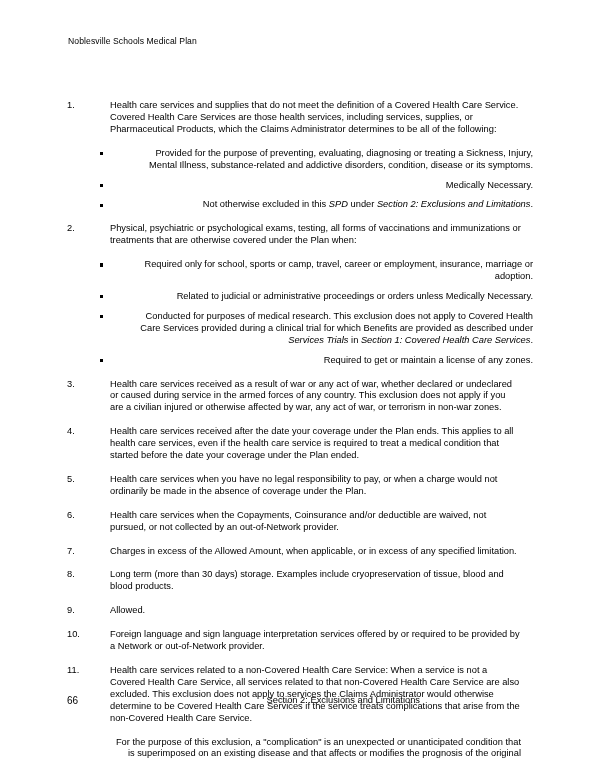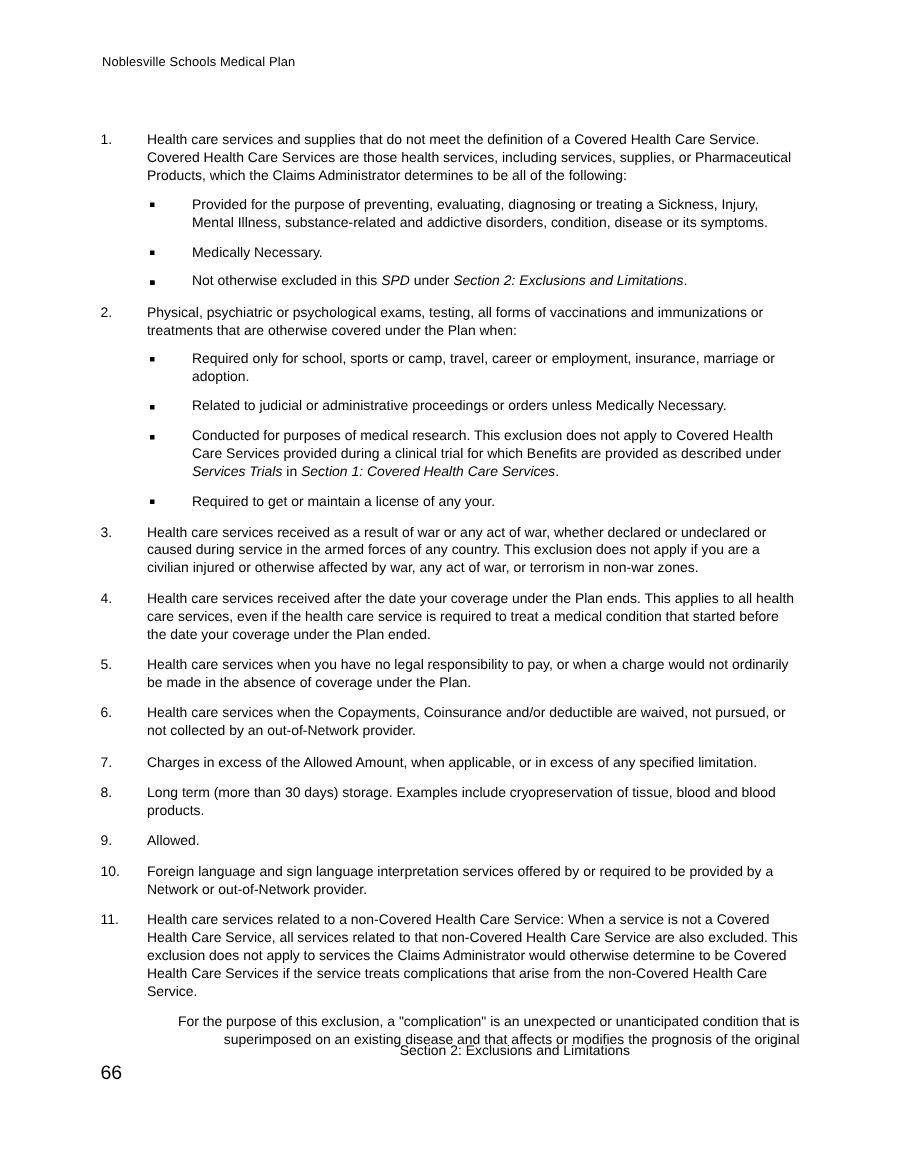--- a/index.html
+++ b/index.html
@@ -64,31 +64,32 @@
   ol.exclusions > li > .num {
     position: absolute;
     left: 0;
     top: 0;
     width: 22px;
     text-align: left;
     font-size: 9.3px;
     line-height: 11.9px;
   }
   .item-body p {
-    margin: 0;
+    margin: 12px;
   }
   .item-body p + p {
     margin-top: 8.5px;
     text-align: right;
   }
 
   ul.subs {
     list-style: none;
     margin: 7px 0 4px 0;
     padding: 0;
+    text-align: right;
   }
   ul.subs > li {
     position: relative;
     padding-left: 30px;
     margin-bottom: 8px;
     font-size: 9.3px;
     line-height: 11.9px;
   }
   ul.subs > li:last-child {
     margin-bottom: 2px;
@@ -107,22 +108,22 @@
   .footer {
     position: absolute;
     left: 67px;
     right: 67px;
     bottom: 67px;
     height: 14px;
   }
   .footer .pg {
     position: absolute;
     left: 0;
-    top: 12px;
-    font-size: 13px;
+    top: 0;
+    font-size: 10px;
   }
   .footer .sec {
     position: absolute;
     right: 0;
     top: 0;
     font-size: 9.3px;
   }
 </style>
 </head>
 <body>
@@ -147,21 +148,21 @@
           </div>
         </li>
         <li>
           <span class="num">2.</span>
           <div class="item-body">
             <p>Physical, psychiatric or psychological exams, testing, all forms of vaccinations and immunizations or treatments that are otherwise covered under the Plan when:</p>
             <ul class="subs">
               <li><span class="sq"></span><span>Required only for school, sports or camp, travel, career or employment, insurance, marriage or adoption.</span></li>
               <li><span class="sq"></span><span>Related to judicial or administrative proceedings or orders unless Medically Necessary.</span></li>
               <li><span class="sq"></span><span>Conducted for purposes of medical research. This exclusion does not apply to Covered Health Care Services provided during a clinical trial for which Benefits are provided as described under <i class="ital">Services Trials</i> in <i class="ital">Section 1: Covered Health Care Services</i>.</span></li>
-              <li><span class="sq"></span><span>Required to get or maintain a license of any your.</span></li>
+              <li><span class="sq"></span><span>Required to get or maintain a license of any zones.</span></li>
             </ul>
           </div>
         </li>
         <li>
           <span class="num">3.</span>
           <div class="item-body">
             <p>Health care services received as a result of war or any act of war, whether declared or undeclared or caused during service in the armed forces of any country. This exclusion does not apply if you are a civilian injured or otherwise affected by war, any act of war, or terrorism in non-war zones.</p>
           </div>
         </li>
         <li>

